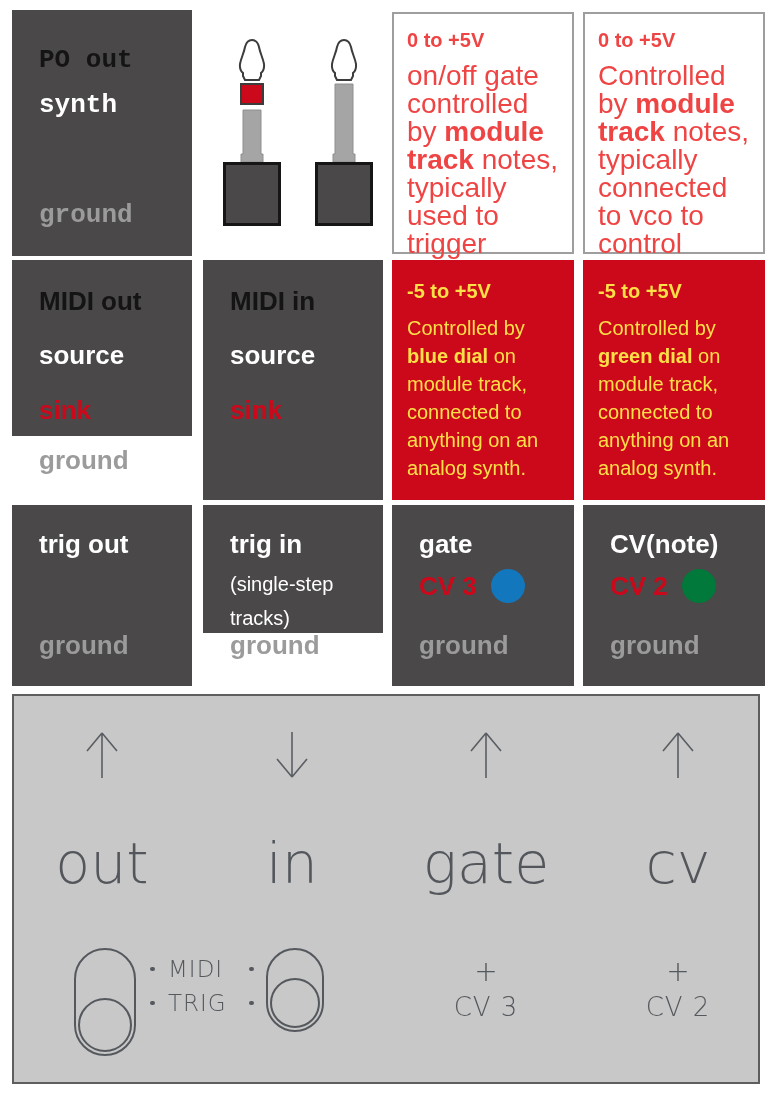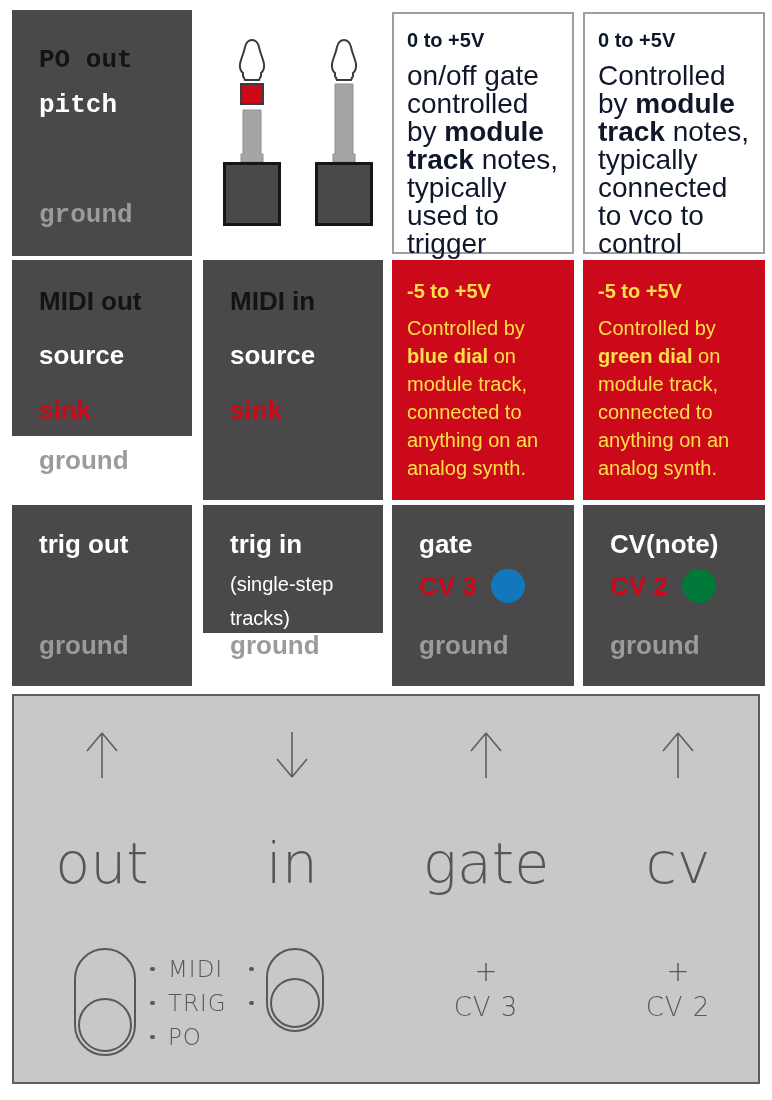--- a/index.html
+++ b/index.html
@@ -6,21 +6,21 @@
   .canvas{position:relative;width:772px;height:1100px;background:#ffffff;
           font-family:"Liberation Sans", sans-serif;overflow:hidden;}
   .cell{position:absolute;box-sizing:border-box;}
   .dark{background:#4a4848;}
   .line{position:absolute;left:27px;font-weight:bold;font-size:26px;white-space:nowrap;}
   .t-black{color:#141414;}
   .t-white{color:#ffffff;}
   .t-gray{color:#9b9b9b;}
   .t-red{color:#cc081b;}
   .note{position:absolute;left:27px;color:#ffffff;font-size:20px;line-height:34px;font-weight:normal;width:140px;}
-  .infobox{background:#ffffff;border:2px solid #9e9e9e;color:#0f172a;padding:14px 8px 0 13px;}
+  .infobox{background:#ffffff;border:2px solid #9e9e9e;color:#ef4444;padding:14px 8px 0 13px;}
   .infobox .v{font-weight:bold;font-size:20px;line-height:24px;margin-bottom:10px;}
   .infobox .body{font-size:28px;line-height:28px;}
   .redbox{background:#cc081b;color:#fde047;padding:18px 8px 0 15px;}
   .redbox .v{font-weight:bold;font-size:20px;line-height:26px;margin-bottom:10px;}
   .redbox .body{font-size:20px;line-height:28px;}
   .b{font-weight:bold;}
   .cvline{position:absolute;left:27px;display:flex;align-items:center;}
   .cvline .cvtxt{font-weight:bold;font-size:26px;color:#cc081b;}
   .dot{width:34px;height:34px;border-radius:50%;margin-left:14px;}
   .dot-blue{background:#1277bd;}
@@ -45,21 +45,21 @@
   .cvout .cvname{font-size:26px;line-height:26px;margin-top:8px;letter-spacing:1px;}
   .jackwrap{position:absolute;top:28px;}
 </style>
 </head>
 <body>
 
 <div class="canvas">
 
   <div class="cell dark" style="left:12px;top:10px;width:180px;height:246px;font-family:Liberation Mono, monospace;">
     <div class="line t-black" style="top:35px;">PO out</div>
-    <div class="line t-white" style="top:80px;">pitch</div>
+    <div class="line t-white" style="top:80px;">synth</div>
     <div class="line t-gray" style="top:190px;">ground</div>
   </div>
 
   <div class="cell" style="left:203px;top:10px;width:180px;height:246px;">
     <div class="jackwrap" style="left:13px;">
       <svg width="72" height="190" viewBox="0 0 72 190">
         <path d="M36 2 C32 2 30 5 29 9 C28 15 25 20 24 26 C23.5 30 25 34 27 35 L27 38 L29 42 L43 42 L45 38 L45 35 C47 34 48.5 30 48 26 C47 20 44 15 43 9 C42 5 40 2 36 2 Z" fill="#ffffff" stroke="#3c3c3c" stroke-width="2"></path>
         <rect x="25" y="46" width="22" height="20" fill="#cc081b" stroke="#3c3c3c" stroke-width="2"></rect>
         <path d="M27 72 L45 72 L45 116 L47 116 L47 124 L25 124 L25 116 L27 116 Z" fill="#a5a5a5" stroke="#8f8f8f" stroke-width="1"></path>
         <rect x="8.5" y="125.5" width="55" height="61" fill="#4a4848" stroke="#161616" stroke-width="3"></rect>
@@ -174,24 +174,20 @@
       <div class="swrow">
         <span class="tick"></span>
         <span class="swtxt">MIDI</span>
         <span class="tick"></span>
       </div>
       <div class="swrow">
         <span class="tick"></span>
         <span class="swtxt">TRIG</span>
         <span class="tick"></span>
       </div>
-      <div class="swrow">
-        <span class="tick"></span>
-        <span class="swtxt">PO</span>
-      </div>
     </div>
 
     <div class="pill" style="left:252px;top:252px;width:58px;height:84px;border-radius:29px;">
       <div class="knob" style="left:2px;bottom:2px;width:50px;height:50px;"></div>
     </div>
 
     <div class="cvout" style="left:412px;top:262px;">
       <div class="plus">+</div>
       <div class="cvname">CV 3</div>
     </div>

